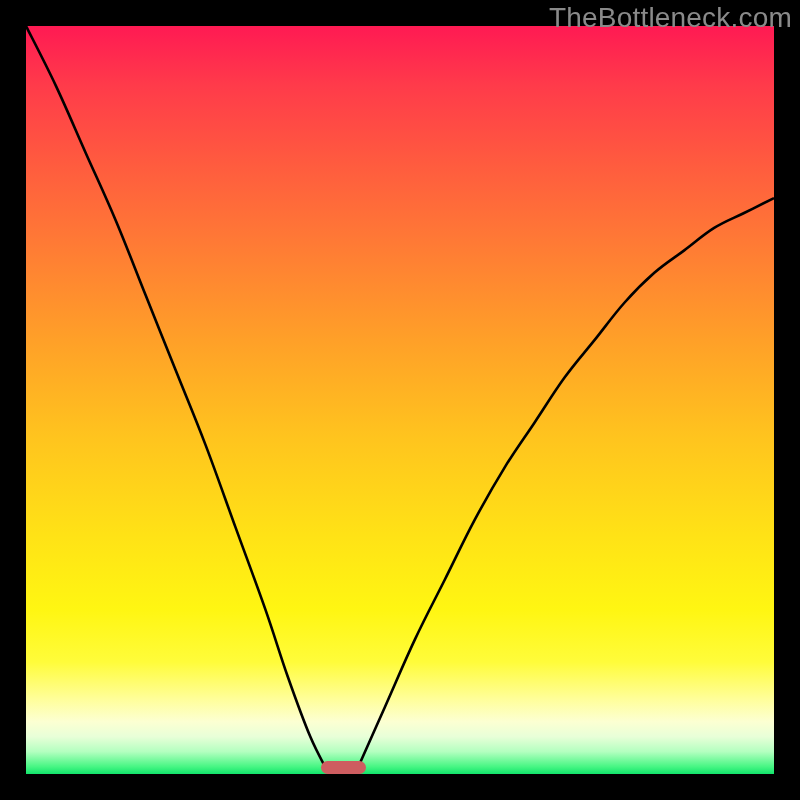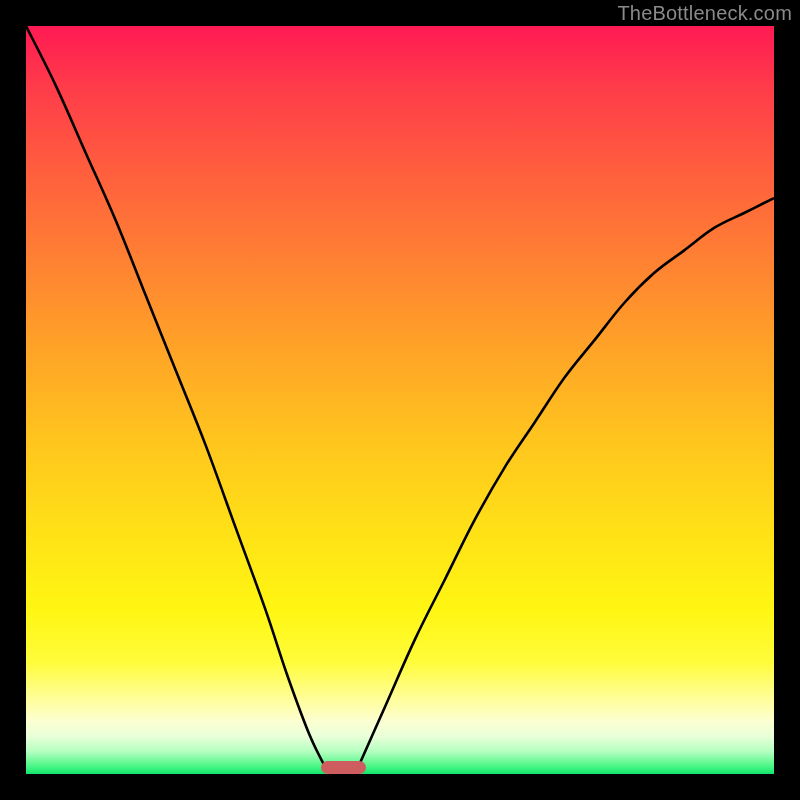--- a/index.html
+++ b/index.html
@@ -39,21 +39,21 @@
       #b4ffc0 97%,
       #48f684 99%,
       #12e46b 100%);
     overflow: hidden;
   }
   .watermark {
     position: absolute;
     top: 2px;
     right: 8px;
     color: #8a8a8a;
-    font-size: 20px;
+    font-size: 28px;
     font-weight: 500;
     letter-spacing: 0.2px;
     z-index: 5;
   }
   .curve {
     position: absolute;
     top: 26px; left: 26px;
     width: 748px; height: 748px;
     z-index: 3;
   }

